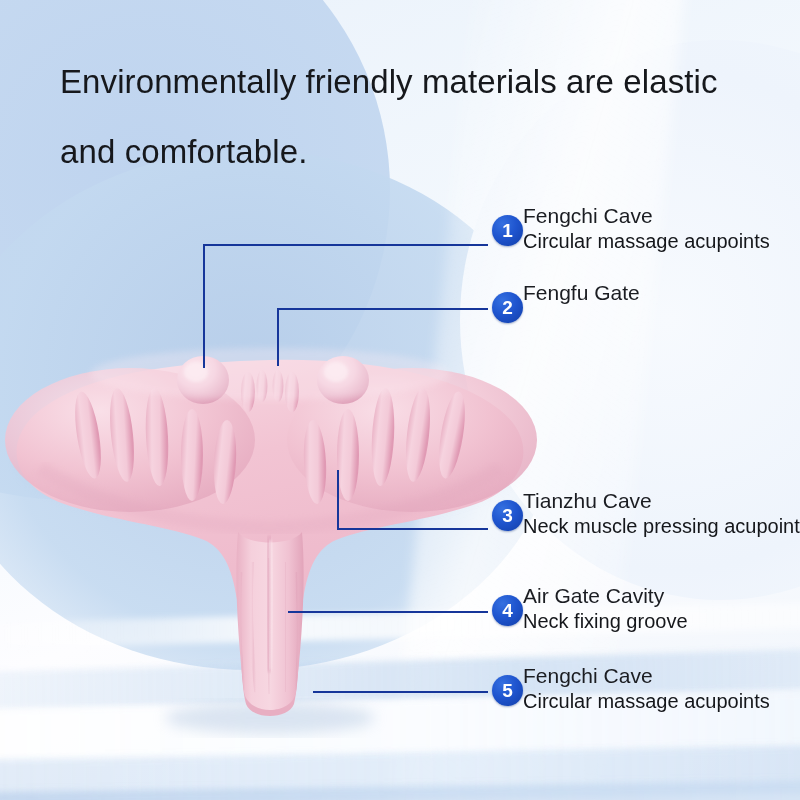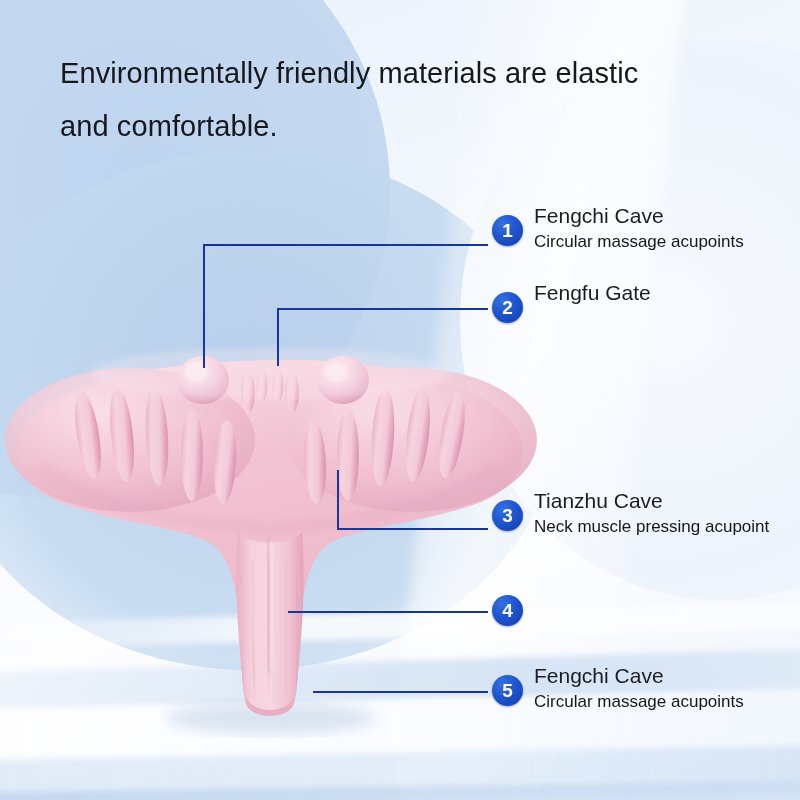--- a/index.html
+++ b/index.html
@@ -74,22 +74,22 @@
   .band-c { top: 700px; height: 56px; background: linear-gradient(90deg, rgba(255,255,255,.9), rgba(250,252,255,.95) 50%, rgba(240,246,253,.85)); transform: rotate(-1.2deg); }
   .band-d { top: 752px; height: 48px; background: linear-gradient(90deg, rgba(196,216,240,.45), rgba(214,230,247,.6) 55%, rgba(190,212,238,.5)); transform: rotate(-1deg); }
   .band-e { top: 786px; height: 40px; background: linear-gradient(90deg, rgba(168,196,230,.5), rgba(196,217,241,.55)); transform: rotate(-.8deg); }
 
   
   .headline {
     position: absolute;
     left: 60px;
     top: 47px;
     width: 720px;
-    font-size: 29px;
-    line-height: 53px;
+    font-size: 33px;
+    line-height: 70px;
     color: #16181c;
     letter-spacing: .1px;
     white-space: pre-line;
   }
 
   
   #product-art { position: absolute; left: 0; top: 300px; width: 560px; height: 440px; }
 
   
   .lead { position: absolute; pointer-events: none; }
@@ -109,29 +109,29 @@
     border-radius: 50%;
     background: radial-gradient(circle at 34% 28%, #3570e0 0%, #1f55cf 45%, #123ea8 100%);
     color: #ffffff;
     font-size: 19px;
     font-weight: bold;
     line-height: 31px;
     text-align: center;
     box-shadow: 0 1px 2px rgba(10,40,110,.35);
     margin-top: 12px;
   }
-  .texts { margin-left: 11px; }
+  .texts { }
   .c-title {
     font-size: 21px;
     color: #1b1d22;
     line-height: 26px;
     white-space: nowrap;
   }
   .c-sub {
-    font-size: 17px;
+    font-size: 20px;
     color: #15171b;
     line-height: 23px;
     margin-top: 1px;
     white-space: nowrap;
   }
 </style>
 </head>
 <body>
 
 <div id="stage">
@@ -295,20 +295,24 @@
   <div class="callout" style="left:492px; top:488px;">
     <div class="badge">3</div>
     <div class="texts">
       <div class="c-title">Tianzhu Cave</div>
       <div class="c-sub">Neck muscle pressing acupoint</div>
     </div>
   </div>
 
   <div class="callout" style="left:492px; top:583px;">
     <div class="badge">4</div>
+    <div class="texts">
+      <div class="c-title">Air Gate Cavity</div>
+      <div class="c-sub">Neck fixing groove</div>
+    </div>
   </div>
 
   <div class="callout" style="left:492px; top:663px;">
     <div class="badge">5</div>
     <div class="texts">
       <div class="c-title">Fengchi Cave</div>
       <div class="c-sub">Circular massage acupoints</div>
     </div>
   </div>
 

